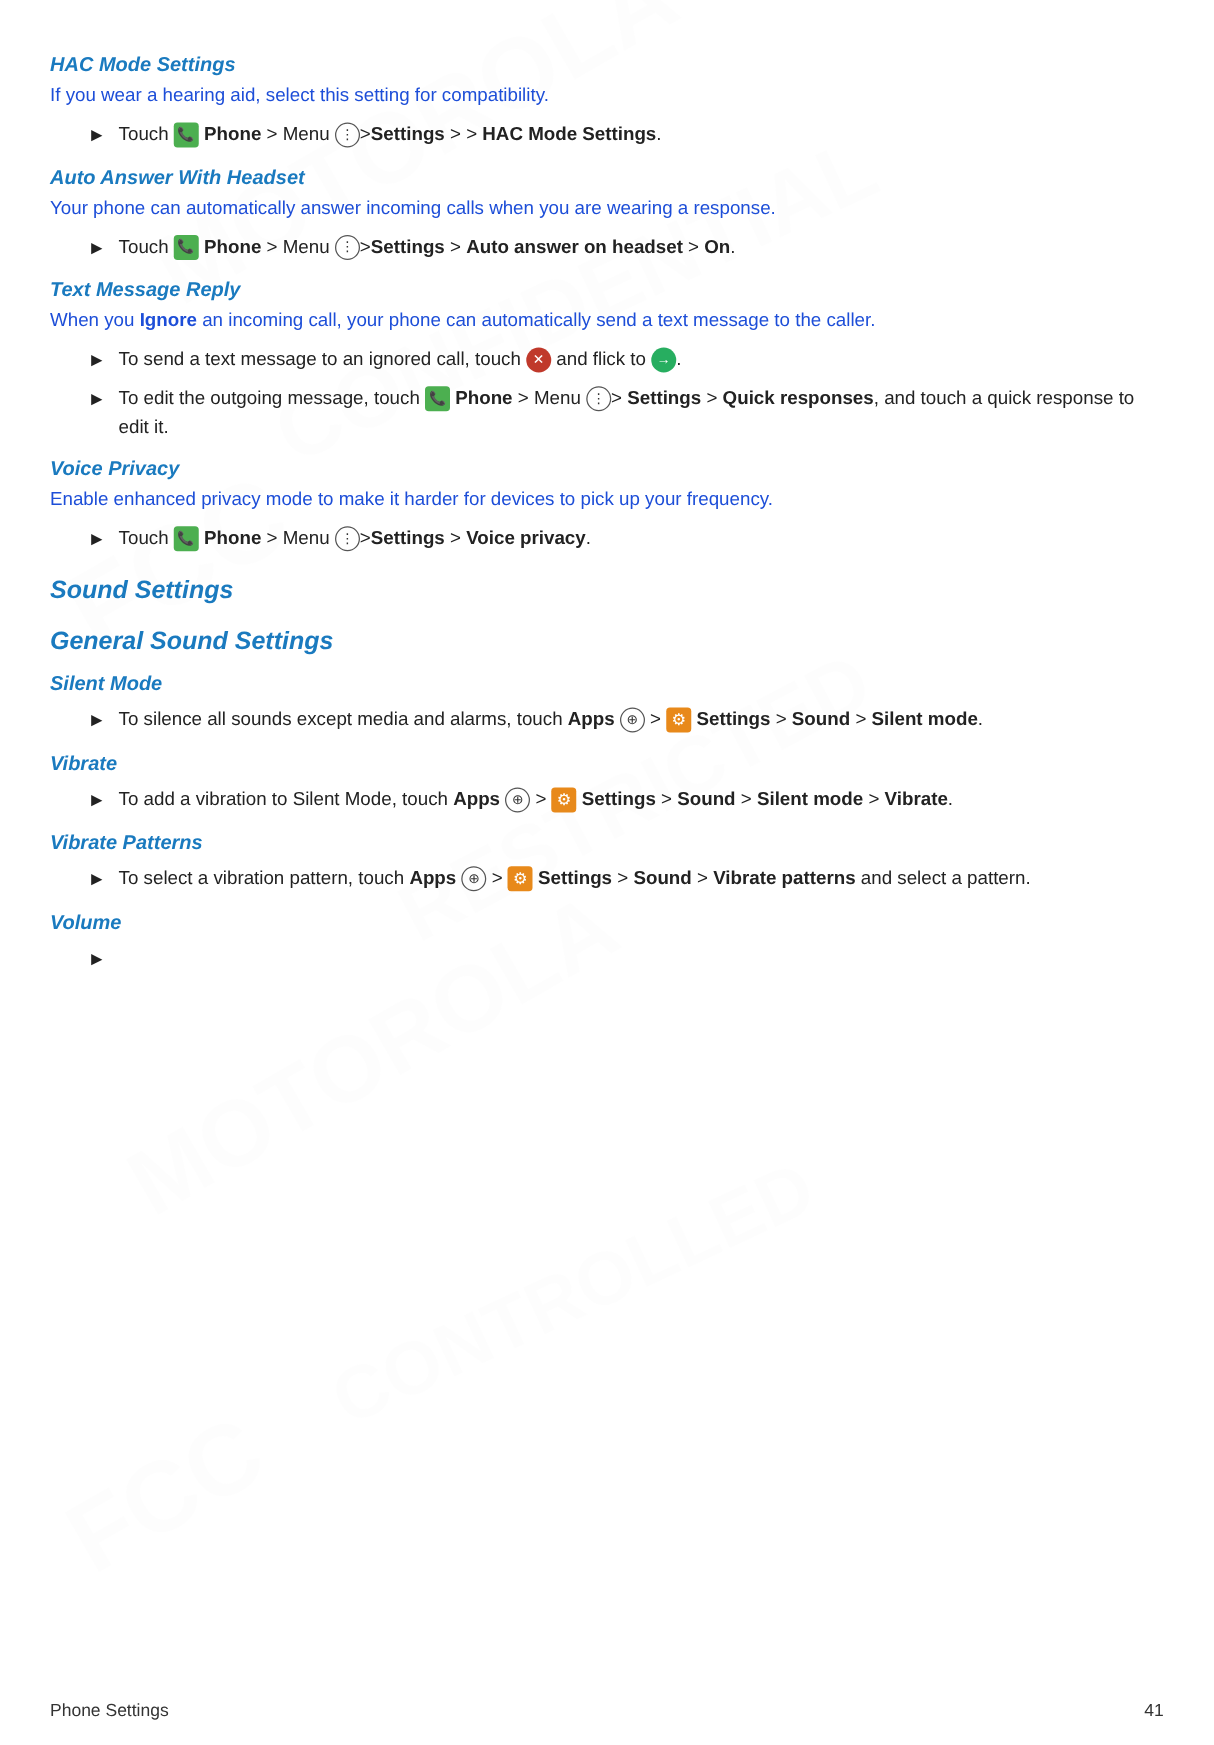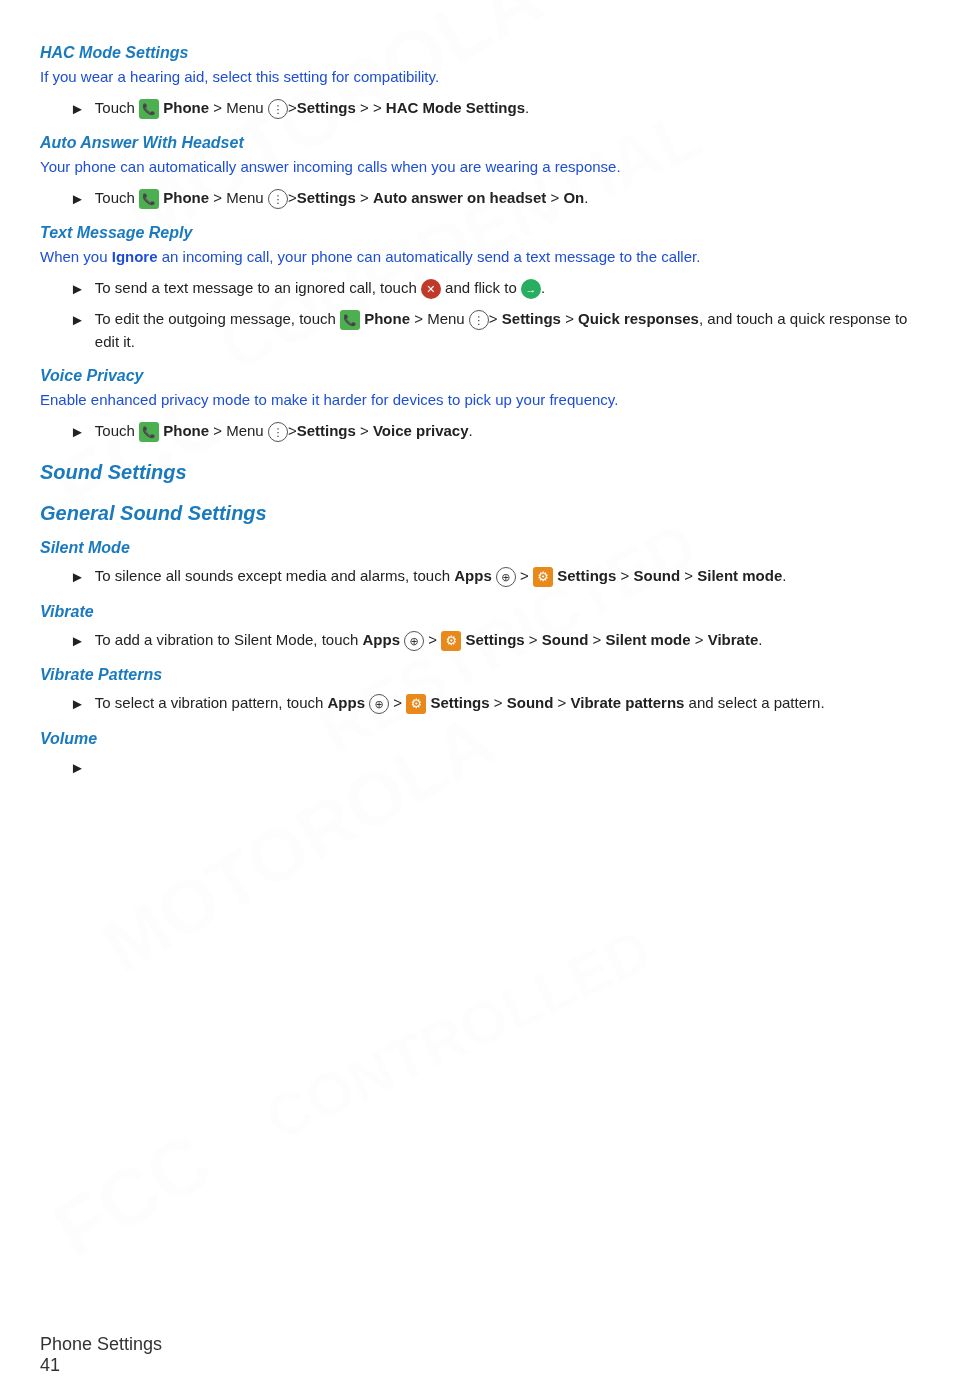--- a/index.html
+++ b/index.html
@@ -91,23 +91,22 @@
       font-weight: bold;
     }
 
     .footer {
       position: absolute;
       bottom: 20px;
       left: 40px;
       right: 40px;
       display: flex;
       justify-content: space-between;
-      font-size: 18px;
+      font-size: 14px;
       color: #333;
-      flex-direction: column;
     }
 
     .inline-icon-phone {
       display: inline-block;
       background: #4caf50;
       border-radius: 3px;
       width: 20px;
       height: 20px;
       vertical-align: middle;
       text-align: center;

